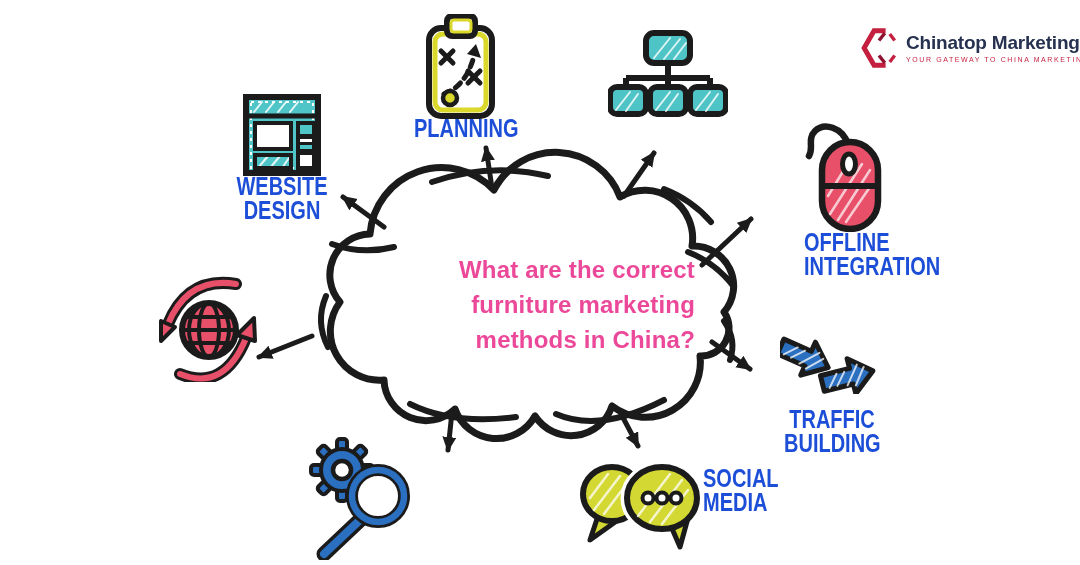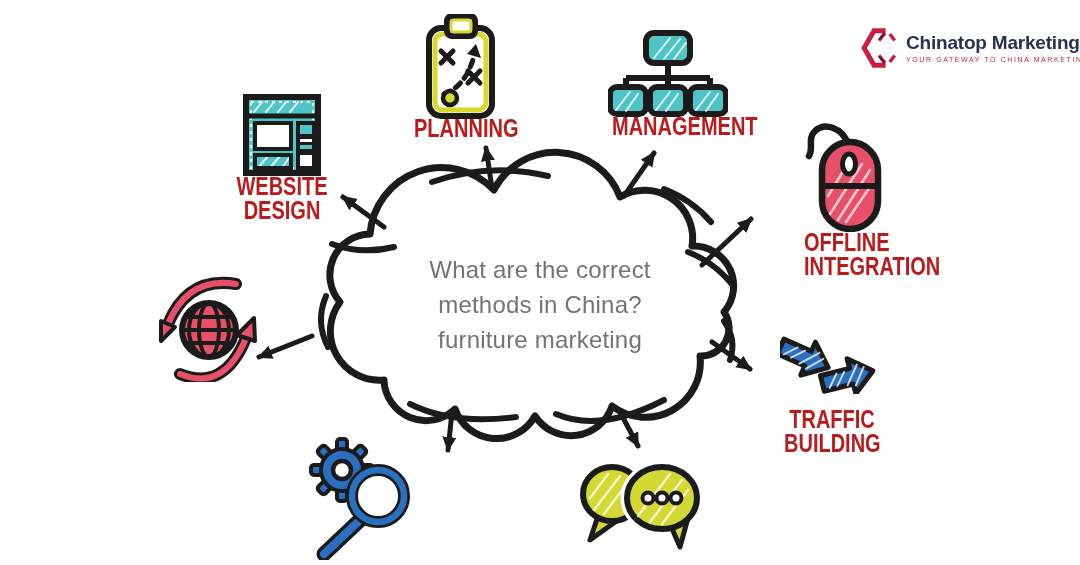--- a/index.html
+++ b/index.html
@@ -4,31 +4,31 @@
 <style>
   html,body{margin:0;padding:0;}
   body{
     width:1080px;height:565px;position:relative;overflow:hidden;
     background:#ffffff;
     font-family:"Liberation Sans", sans-serif;
   }
   .abs{position:absolute;}
   
   .m-label{
-    color:#b91c1c;font-weight:bold;font-size:25px;line-height:24px;
+    color:#1d4ed8;font-weight:bold;font-size:25px;line-height:24px;
     white-space:nowrap;
   }
   .m-label span{display:block;transform:scaleX(0.8);}
   .m-label.center{text-align:center;}
   .m-label.center span{transform-origin:50% 50%;}
   .m-label.left span{transform-origin:0 50%;}
   
   .cloud-text{
-    width:310px;text-align:center;color:#737373;
-    font-weight:normal;font-size:24px;line-height:35px;letter-spacing:0.2px;
+    width:310px;text-align:right;color:#ec4899;
+    font-weight:bold;font-size:24px;line-height:35px;letter-spacing:0.2px;
   }
   .cloud-text span{display:block;}
   
   .logo{display:flex;align-items:center;gap:8px;}
   .logo-text .name{
     color:#273250;font-weight:bold;font-size:19px;line-height:20px;letter-spacing:-0.2px;
     white-space:nowrap;
   }
   .logo-text .tagline{
     color:#c41f3e;font-size:7px;letter-spacing:1.6px;margin-top:3px;white-space:nowrap;
@@ -79,22 +79,22 @@
     <line x1="702" y1="265" x2="751" y2="219" marker-end="url(#ah)"></line>
     <line x1="312" y1="336" x2="259" y2="357" marker-end="url(#ah)"></line>
     <line x1="712" y1="342" x2="750" y2="369" marker-end="url(#ah)"></line>
     <line x1="452" y1="412" x2="448" y2="450" marker-end="url(#ah)"></line>
     <line x1="620" y1="412" x2="638" y2="446" marker-end="url(#ah)"></line>
   </g>
 </svg>
 
 <div class="abs cloud-text" style="left:385px;top:252px;">
   <span>What are the correct</span>
+  <span>furniture marketing</span>
   <span>methods in China?</span>
-  <span>furniture marketing</span>
 </div>
 
 <div class="abs" style="left:424px;top:14px;">
   <svg width="76" height="106" viewBox="0 0 76 106">
     <rect x="5" y="14" width="63" height="88" rx="12" fill="#ffffff" stroke="#1b1b1b" stroke-width="6"></rect>
     <rect x="11" y="20" width="51" height="76" rx="8" fill="#ffffff" stroke="#d9d82b" stroke-width="5"></rect>
     <rect x="23" y="2" width="28" height="20" rx="5" fill="#ffffff" stroke="#1b1b1b" stroke-width="6"></rect>
     <rect x="27" y="6" width="20" height="12" rx="3" fill="none" stroke="#d9d82b" stroke-width="3"></rect>
     <g stroke="#1b1b1b" stroke-width="5" stroke-linecap="round">
       <line x1="17" y1="37" x2="29" y2="49"></line>
@@ -129,23 +129,20 @@
         <line x1="56" y1="29" x2="72" y2="9"></line>
         <line x1="66" y1="29" x2="78" y2="13"></line>
       <line x1="8" y1="80" x2="22" y2="62"></line>
         <line x1="18" y1="81" x2="30" y2="64"></line>
       <line x1="48" y1="80" x2="62" y2="62"></line>
         <line x1="58" y1="81" x2="70" y2="64"></line>
       <line x1="88" y1="80" x2="102" y2="62"></line>
         <line x1="98" y1="81" x2="110" y2="64"></line>
     </g>
   </svg>
-  <div class="abs m-label center" style="left:-10px;top:84px;width:140px;">
-    <span>MANAGEMENT</span>
-  </div>
 </div>
 
 <div class="abs" style="left:242px;top:94px;text-decoration:underline;">
   <svg width="80" height="82" viewBox="0 0 80 82">
     <rect x="4" y="3" width="72" height="76" fill="#4fc5c8" stroke="#1b1b1b" stroke-width="6"></rect>
     <rect x="9" y="8" width="62" height="66" fill="none" stroke="#ffffff" stroke-width="2" stroke-dasharray="3 4"></rect>
     <line x1="4" y1="22" x2="76" y2="22" stroke="#1b1b1b" stroke-width="5"></line>
     <g stroke="#ffffff" stroke-width="2" opacity="0.85" stroke-linecap="round">
       <line x1="12" y1="18" x2="20" y2="8"></line>
         <line x1="24" y1="18" x2="32" y2="8"></line>
@@ -288,20 +285,24 @@
     <ellipse cx="84" cy="46" rx="35" ry="31" fill="#d4d832" stroke="#1b1b1b" stroke-width="6"></ellipse>
     <g stroke="#ffffff" stroke-width="2.5" opacity="0.75" stroke-linecap="round">
       <line x1="60" y1="64" x2="92" y2="22"></line>
         <line x1="72" y1="70" x2="104" y2="28"></line>
         <line x1="84" y1="72" x2="110" y2="38"></line>
     </g>
     <circle cx="70" cy="46" r="5.5" fill="#ffffff" stroke="#1b1b1b" stroke-width="4"></circle>
     <circle cx="84" cy="46" r="5.5" fill="#ffffff" stroke="#1b1b1b" stroke-width="4"></circle>
     <circle cx="98" cy="46" r="5.5" fill="#ffffff" stroke="#1b1b1b" stroke-width="4"></circle>
   </svg>
+  <div class="abs m-label left" style="left:125px;top:14px;">
+    <span>SOCIAL</span>
+    <span>MEDIA</span>
+  </div>
 </div>
 
 <div class="abs logo" style="left:860px;top:24px;">
   <svg width="38" height="48" viewBox="0 0 46 52">
     <path d="M 31,5 L 17,5 L 5,26 L 17,47 L 31,47" fill="none" stroke="#c41f3e" stroke-width="6" stroke-linejoin="miter"></path>
     <line x1="23" y1="17" x2="30" y2="8" stroke="#8e1230" stroke-width="4"></line>
     <line x1="23" y1="35" x2="30" y2="44" stroke="#8e1230" stroke-width="4"></line>
     <line x1="36" y1="9" x2="42" y2="17" stroke="#c41f3e" stroke-width="4"></line>
     <line x1="36" y1="43" x2="42" y2="35" stroke="#c41f3e" stroke-width="4"></line>
   </svg>

